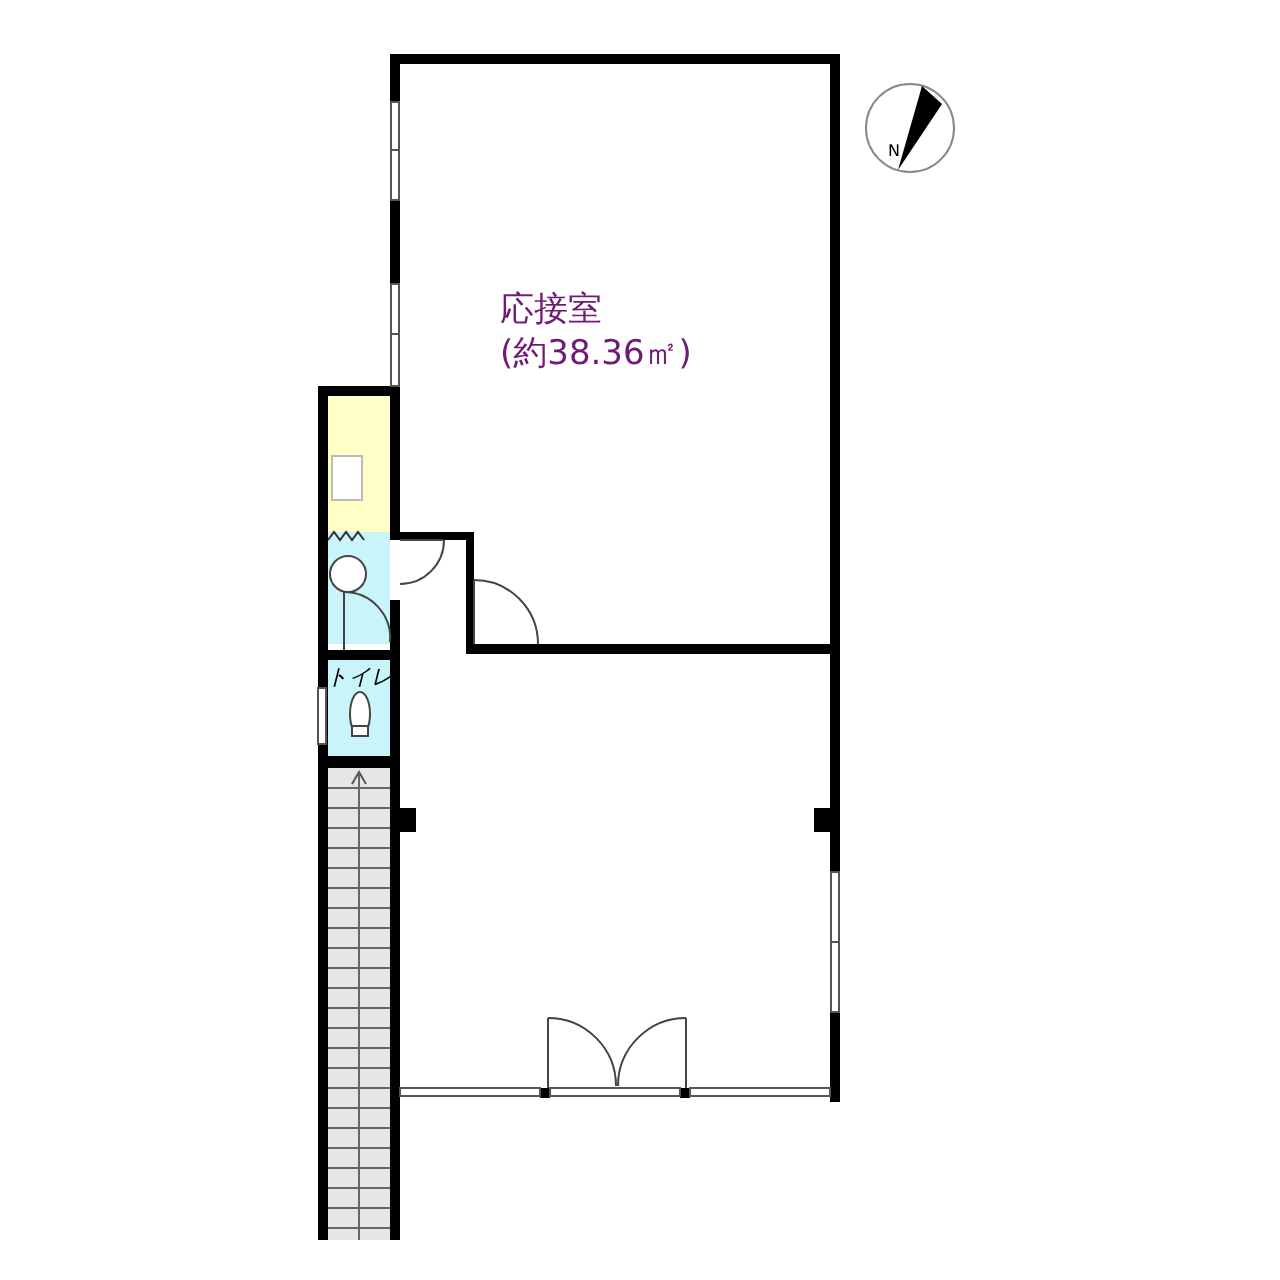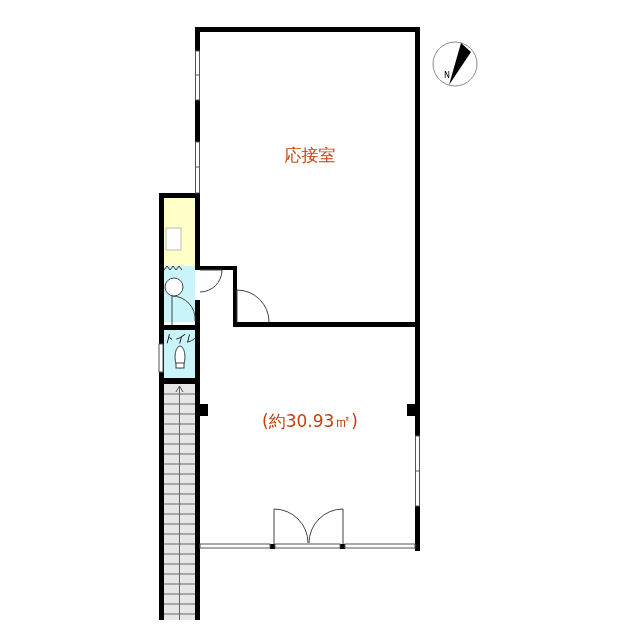--- a/index.html
+++ b/index.html
@@ -1,18 +1,18 @@
 <!DOCTYPE html>
 <html><head>
 <meta charset="utf-8">
 <style>
   html,body{margin:0;padding:0;background:#fff;}
   body{width:640px;height:640px;position:relative;overflow:hidden;font-family:"DejaVu Sans",sans-serif;}
   svg{position:absolute;left:0;top:0;}
-  .label{position:absolute;text-align:center;color:#c2410c;font-size:17px;line-height:22px;font-family:"DejaVu Sans",sans-serif;}
+  .label{position:absolute;color:#701a75;font-size:17px;line-height:22px;font-family:"DejaVu Sans",sans-serif;}
   .small{position:absolute;font-size:11px;color:#000;font-family:"DejaVu Sans",sans-serif;}
 </style>
 </head>
 <body>
 
 <svg width="640" height="640" viewBox="0 0 640 640">
 
   <rect x="164" y="198" width="31" height="68" fill="#FFFFC8"></rect>
   <rect x="164" y="266" width="31" height="56" fill="#C8F4FA"></rect>
   <rect x="164" y="330" width="31" height="48" fill="#C8F4FA"></rect>
@@ -126,20 +126,20 @@
 
   <g>
     <circle cx="455" cy="64" r="22" fill="#fff" stroke="#888" stroke-width="1"></circle>
     <path d="M449,85 L461,43 L471,52 Z" fill="#000"></path>
     <line x1="449" y1="85" x2="441" y2="60" stroke="#888" stroke-width="0"></line>
   </g>
 </svg>
 
 <div class="label" style="left:250px;top:144px;width:120px;">
   <div>応接室</div>
+  <div>(約38.36㎡)</div>
 </div>
 
 <div class="label" style="left:248px;top:410px;width:124px;">
-  <div>(約30.93㎡)</div>
 </div>
 
 <div class="small" style="left:163px;top:331px;font-style:italic;">トイレ</div>
 <div class="small" style="left:444px;top:71px;font-size:8px;">N</div>
 
 </body></html>

